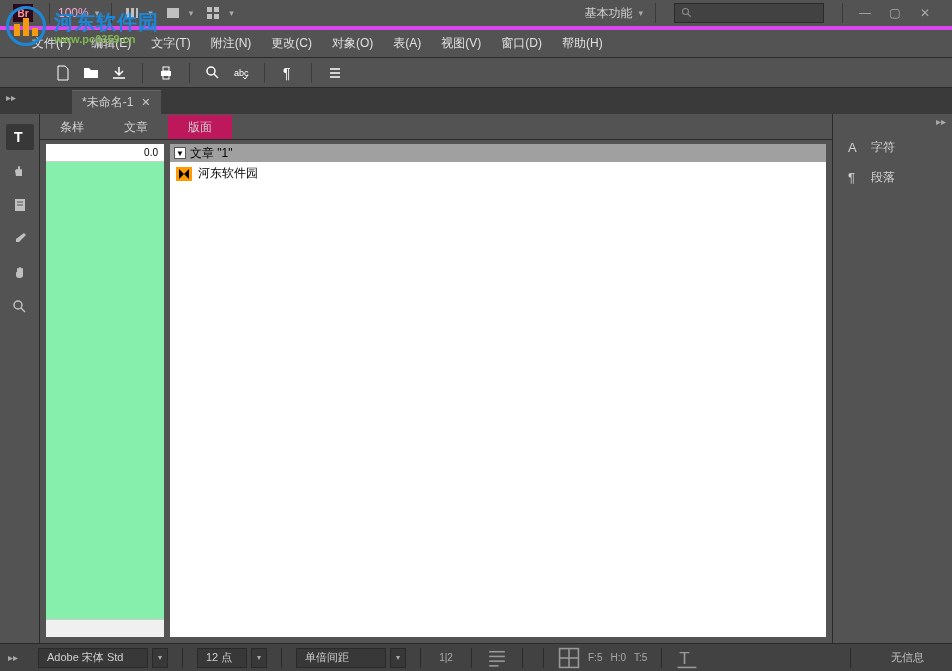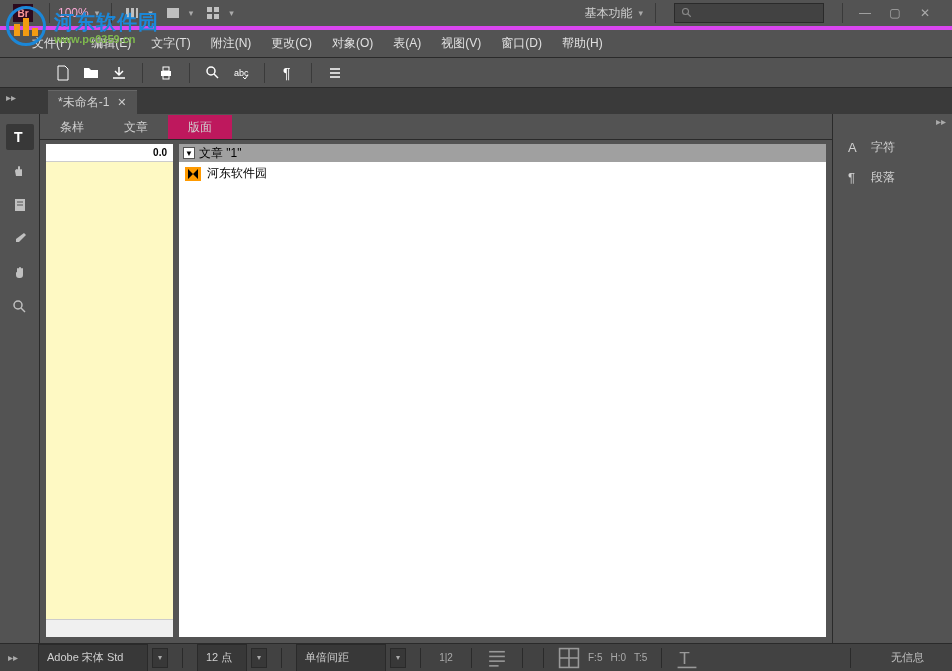--- a/index.html
+++ b/index.html
@@ -26,58 +26,58 @@
 .menu-item { padding: 0 10px; color: #e0e0e0; cursor: pointer; font-size: 12px; }
 
 
 .icontoolbar { height: 30px; background: #535353; display: flex; align-items: center; padding-left: 52px; gap: 6px; border-bottom: 1px solid #2a2a2a; }
 .tb-icon { width: 22px; height: 22px; display: flex; align-items: center; justify-content: center; color: #ffffff; cursor: pointer; }
 .tb-icon svg { width: 16px; height: 16px; fill: currentColor; }
 .tb-sep { width: 1px; height: 20px; background: #3a3a3a; margin: 0 6px; }
 .expand-btn { position: absolute; left: 6px; top: 92px; width: 14px; height: 14px; color: #aaa; font-size: 10px; cursor: pointer; }
 
 
-.doc-tabs { height: 26px; background: #3a3a3a; display: flex; align-items: flex-end; padding-left: 48px; }
+.doc-tabs { height: 26px; background: #3a3a3a; display: flex; align-items: flex-end; padding-left: 72px; }
 .doc-tab { height: 24px; background: #535353; display: flex; align-items: center; padding: 0 10px; gap: 8px; border-top: 1px solid #666; }
 .doc-close { font-size: 11px; color: #ccc; cursor: pointer; }
 
 
 .main { display: flex; height: 529px; }
 .left-tools { width: 40px; background: #535353; border-right: 1px solid #2a2a2a; display: flex; flex-direction: column; align-items: center; padding-top: 10px; gap: 8px; }
 .tool-btn { width: 28px; height: 26px; display: flex; align-items: center; justify-content: center; color: #c0c0c0; cursor: pointer; border-radius: 2px; }
 .tool-btn.active { background: #383838; color: #fff; }
 .tool-btn svg { width: 16px; height: 16px; fill: currentColor; }
 
 .center { flex: 1; display: flex; flex-direction: column; background: #535353; }
 .panel-tabs { height: 26px; display: flex; align-items: flex-end; border-bottom: 1px solid #2a2a2a; }
 .panel-tab { height: 24px; padding: 0 20px; display: flex; align-items: center; color: #d0d0d0; cursor: pointer; font-size: 12px; }
 .panel-tab.active { background: #be185d; }
 
 .panel-body { flex: 1; display: flex; padding: 4px 6px 6px 6px; gap: 6px; }
-.col-left { width: 127px; background: #fef9c3; color: #000; position: relative; font-weight: bold; }
+.col-left { width: 118px; background: #86efac; color: #000; position: relative; }
 .col-left-hdr { height: 18px; display: flex; justify-content: flex-end; align-items: center; font-size: 10px; padding-right: 6px; background: #fff; border-bottom: 1px solid #ccc; }
 .col-left-item { padding: 4px 8px; font-size: 12px; }
 .col-left-bottom { position: absolute; bottom: 0; left: 0; right: 0; height: 18px; background: #f0f0f0; border-top: 1px solid #ccc; }
 
 .col-right { flex: 1; background: #fff; display: flex; flex-direction: column; }
 .article-hdr { height: 18px; background: #a0a0a0; color: #000; display: flex; align-items: center; padding-left: 4px; font-size: 12px; gap: 4px; }
 .article-toggle { width: 12px; height: 12px; background: #fff; border: 1px solid #555; display: flex; align-items: center; justify-content: center; font-size: 8px; color: #000; }
 .article-row { display: flex; align-items: center; padding: 3px 6px; gap: 6px; color: #000; }
 .article-icon { width: 16px; height: 14px; background: #ff9a00; display: flex; align-items: center; justify-content: center; }
 .article-icon svg { width: 10px; height: 10px; }
 
 .right-panels { width: 120px; background: #535353; border-left: 1px solid #2a2a2a; padding-top: 18px; position: relative; }
 .right-expand { position: absolute; top: 2px; right: 6px; font-size: 10px; color: #aaa; cursor: pointer; }
 .rp-item { height: 30px; display: flex; align-items: center; gap: 10px; padding-left: 14px; color: #d0d0d0; cursor: pointer; }
 .rp-item svg { width: 14px; height: 14px; fill: currentColor; }
 
 
 .statusbar { height: 28px; background: #424242; display: flex; align-items: center; padding: 0 8px; gap: 8px; border-top: 1px solid #2a2a2a; }
 .sb-expand { width: 14px; color: #aaa; font-size: 10px; cursor: pointer; margin-right: 8px; }
-.sb-field { height: 28px; background: #383838; border: 1px solid #2a2a2a; display: flex; align-items: center; padding: 0 8px; color: #d0d0d0; font-size: 11px; }
+.sb-field { height: 20px; background: #383838; border: 1px solid #2a2a2a; display: flex; align-items: center; padding: 0 8px; color: #d0d0d0; font-size: 11px; }
 .sb-select { display: flex; align-items: center; gap: 4px; }
 .sb-down { width: 16px; height: 20px; background: #383838; border: 1px solid #2a2a2a; display: flex; align-items: center; justify-content: center; font-size: 8px; color: #aaa; cursor: pointer; }
 .sb-sep { width: 1px; height: 20px; background: #2a2a2a; margin: 0 6px; }
 .sb-icon { width: 22px; height: 20px; display: flex; align-items: center; justify-content: center; color: #888; cursor: pointer; }
 .sb-small { font-size: 10px; color: #aaa; }
 .sb-right { margin-left: auto; display: flex; align-items: center; gap: 14px; }
 .sb-info { font-size: 11px; color: #c0c0c0; padding: 0 20px; }
 
 
 .watermark { position: absolute; top: 4px; left: 4px; display: flex; align-items: center; z-index: 1000; pointer-events: none; }

